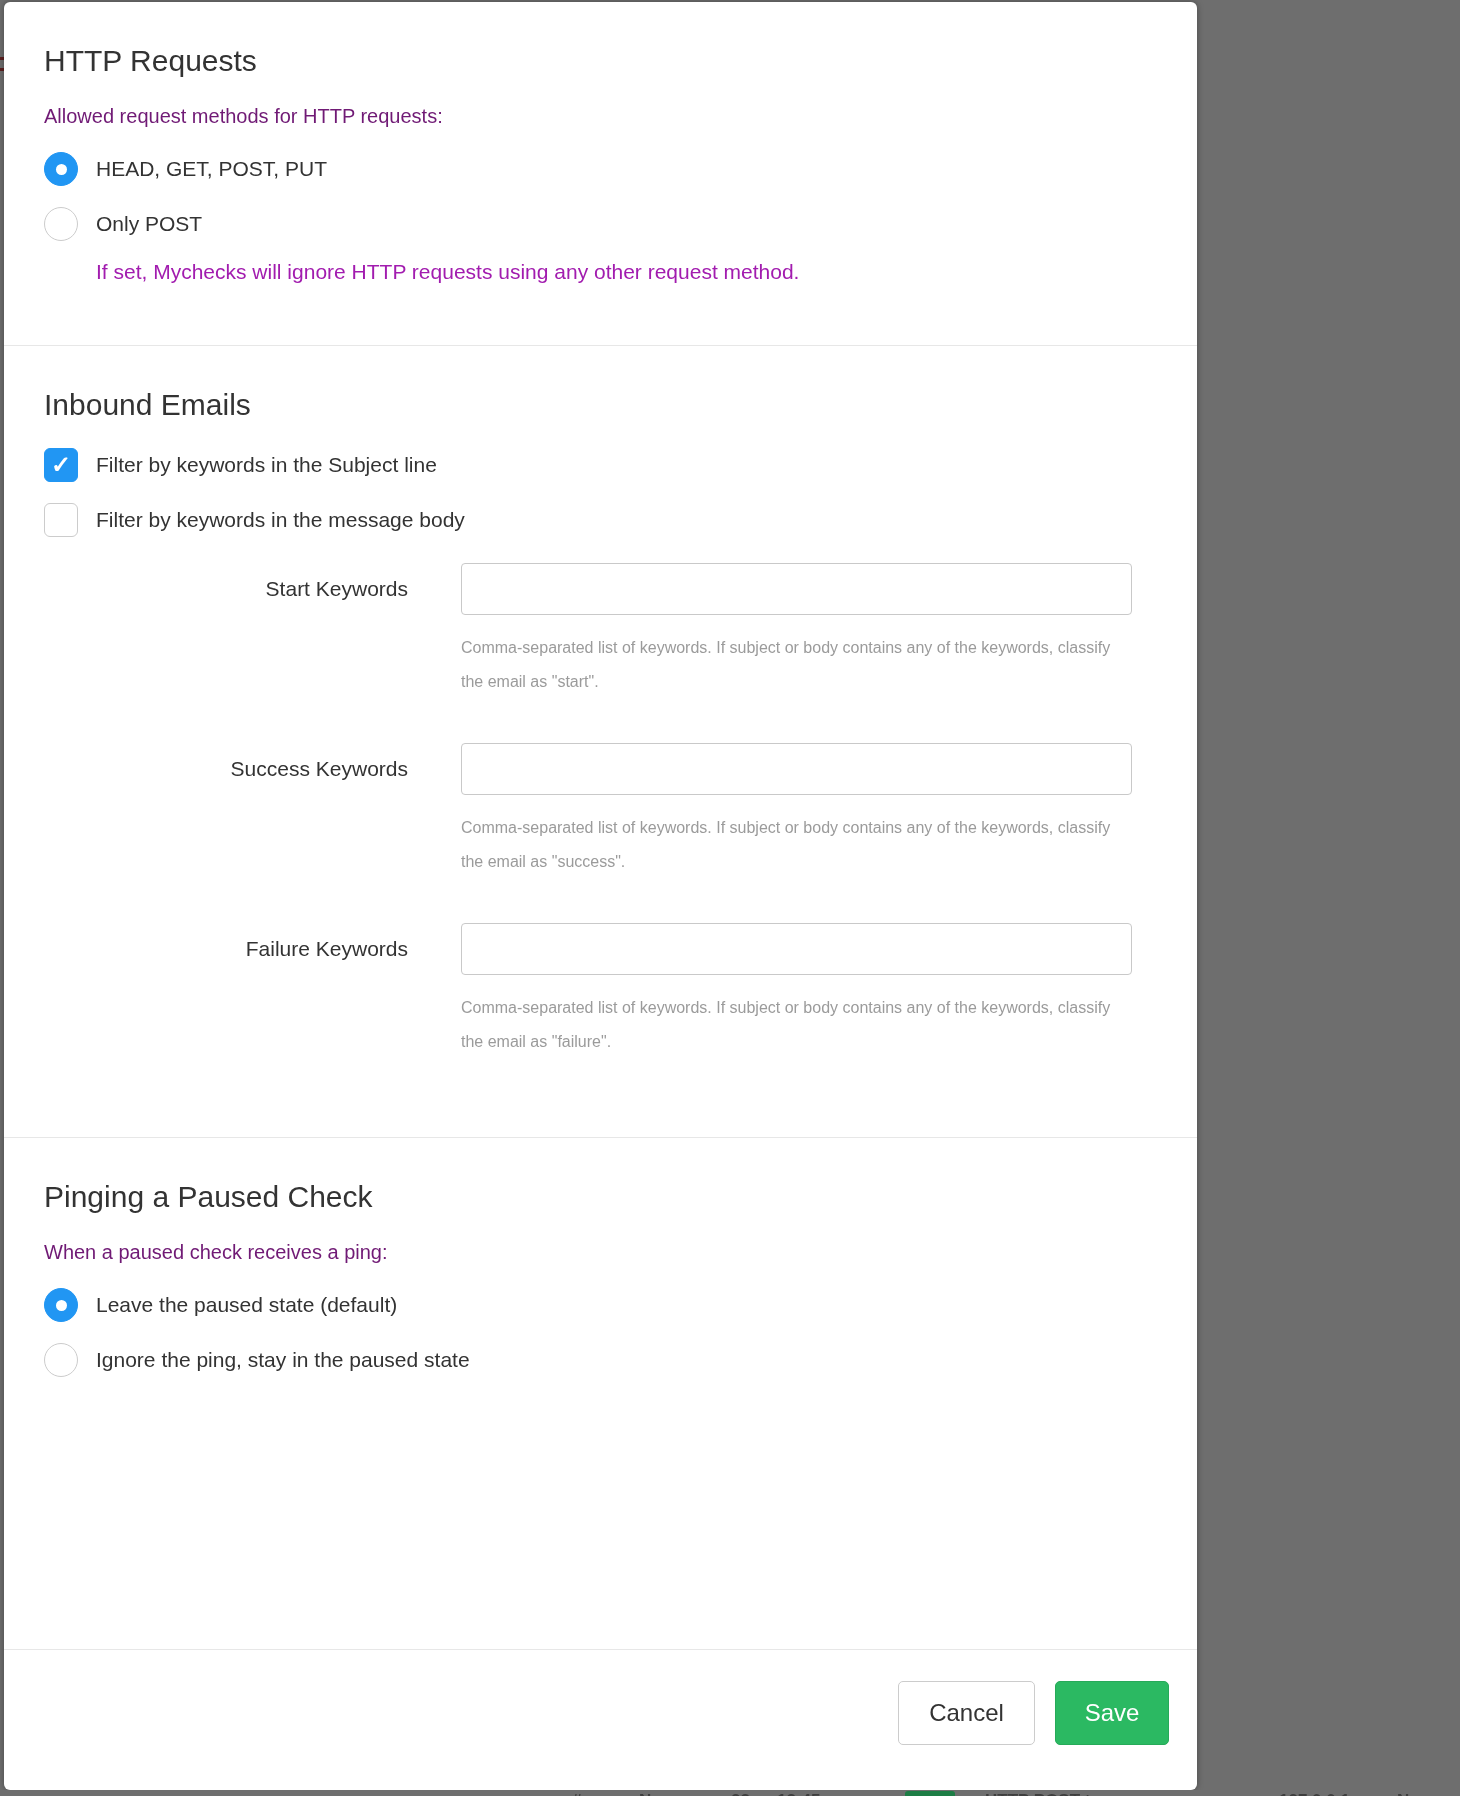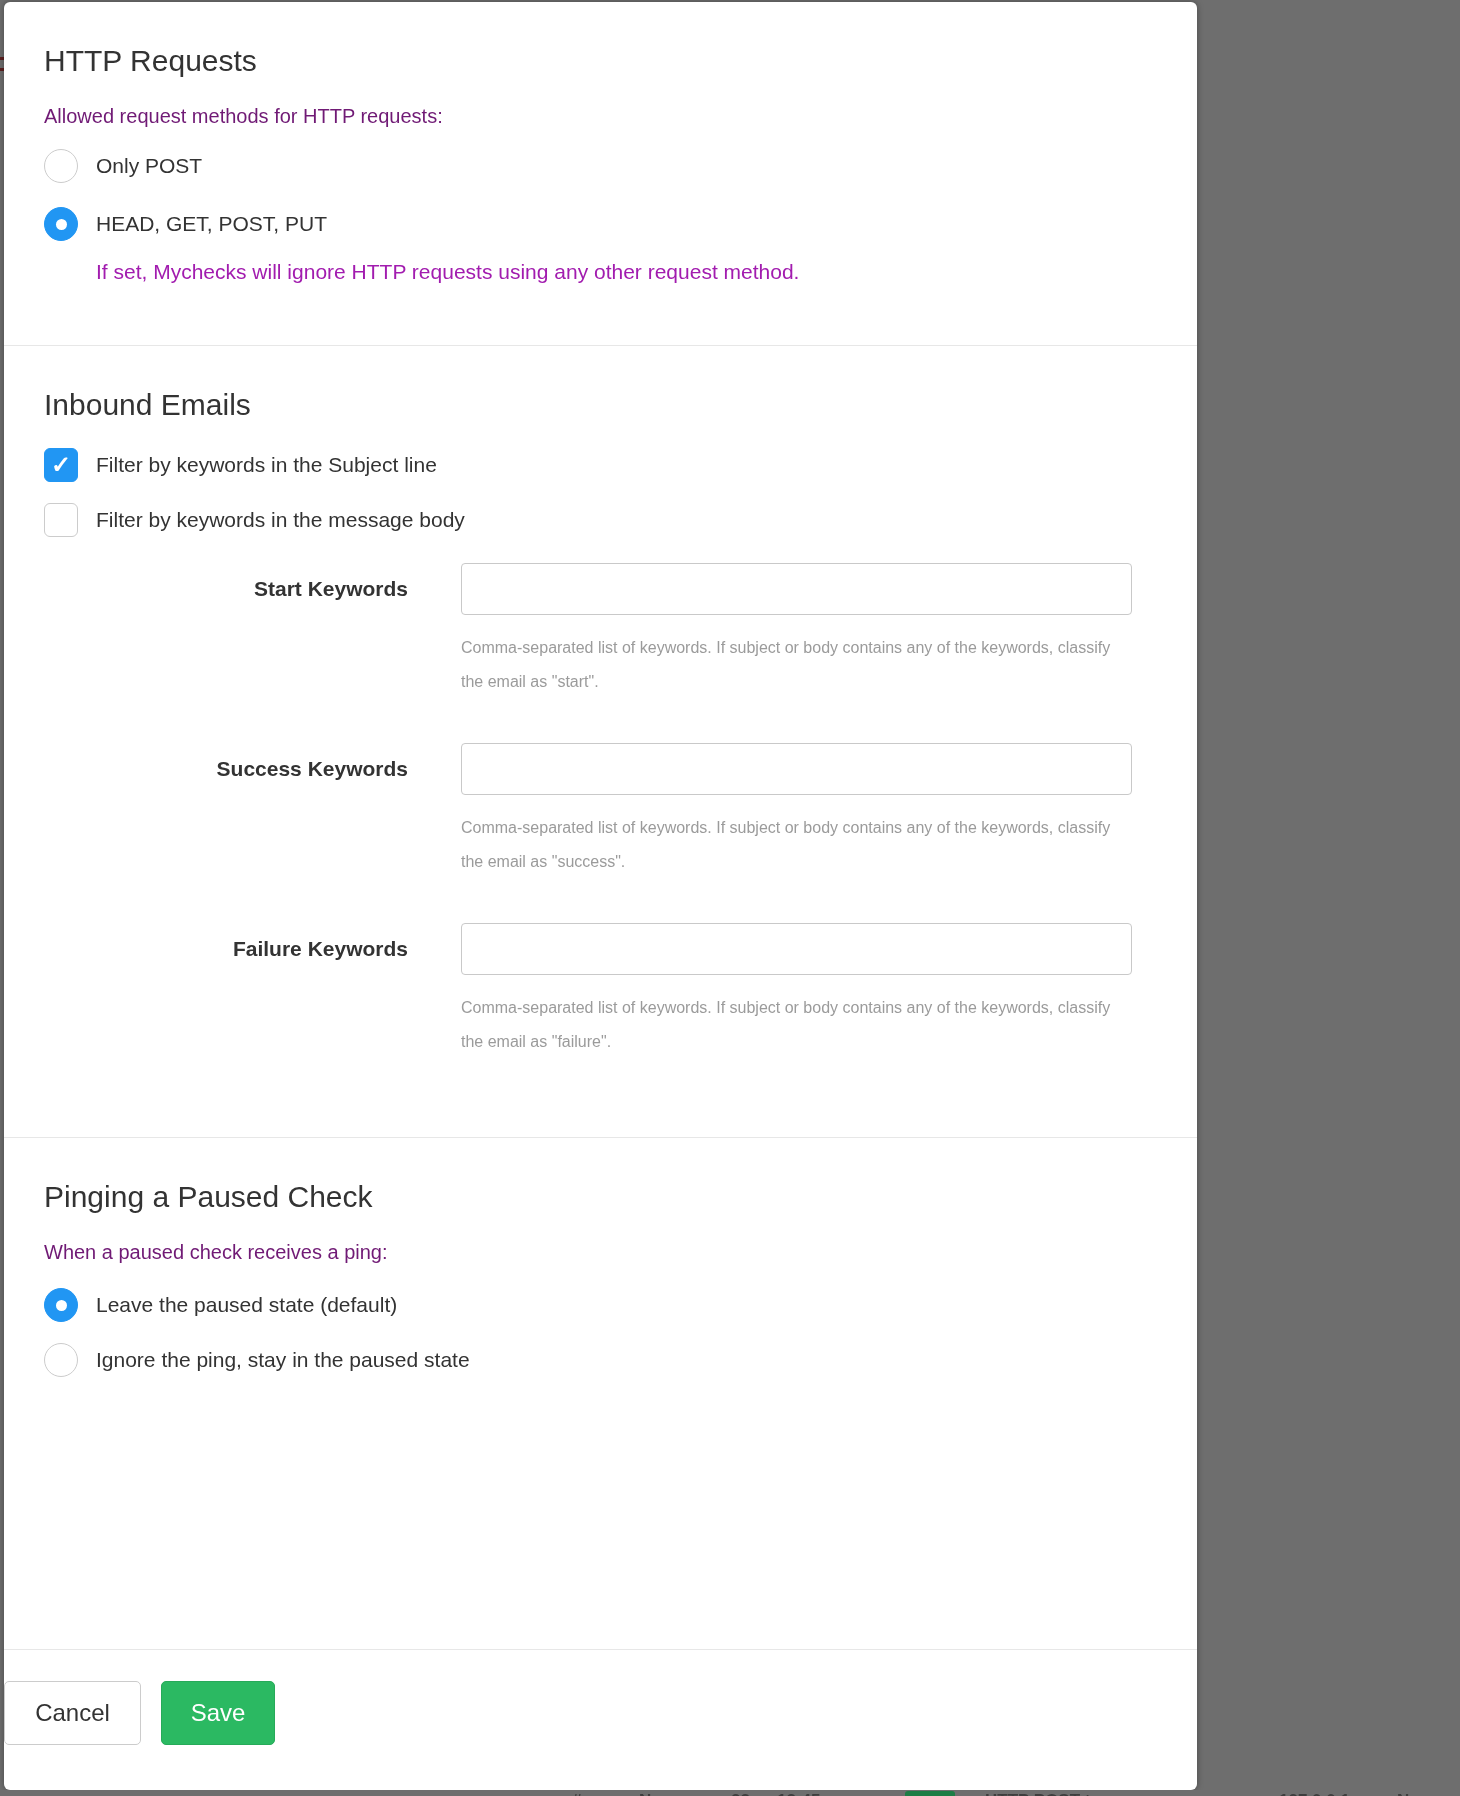--- a/index.html
+++ b/index.html
@@ -48,35 +48,35 @@
 
   .sec-http { padding-bottom:60px; }
   .sec-inbound { padding-bottom:78px; }
   .sec-paused { padding-bottom:272px; }
 
   
   .field-row { display:flex; margin-top:44px; }
   .field-row.first { margin-top:26px; }
   .field-label {
     width:364px; flex:0 0 auto; text-align:right; padding-right:0;
-    font-size:21px; font-weight:bold; color:#333;
+    font-size:21px; font-weight:normal; color:#333;
     padding-top:14px;
   }
   .field-main { margin-left:53px; width:671px; }
   .text-input {
     width:671px; height:52px; border:1px solid #c9c9c9; border-radius:4px;
     font-size:20px; padding:0 14px; color:#333; background:#fff; outline:none;
     font-family:"Liberation Sans", sans-serif;
   }
   .field-help { color:#9b9b9b; font-size:16px; line-height:34px; margin-top:16px; }
 
   
   .footer {
     border-top:1px solid #e7e7e7;
-    height:127px; display:flex; align-items:center; 
+    height:127px; display:flex; align-items:center; justify-content:flex-end;
     padding-right:28px; gap:20px;
   }
   .btn { font-family:"Liberation Sans", sans-serif; font-size:24px; border-radius:5px;
          height:64px; display:inline-flex; align-items:center; justify-content:center;
          cursor:pointer; }
   .btn-cancel { background:#fff; border:1px solid #ccc; color:#333; width:137px; }
   .btn-save { background:#2bb962; border:1px solid #27aa59; color:#fff; width:114px; }
 
   
   .bg-strip {
@@ -94,29 +94,29 @@
 
 <div class="edge-artifact" style="top:57px"></div>
 <div class="edge-artifact" style="top:68px"></div>
 
 <div class="modal">
 
   <div class="section sec-http">
     <h2 class="sec-title">HTTP Requests</h2>
     <p class="intro">Allowed request methods for HTTP requests:</p>
 
-    <div class="opt-row" style="margin-top:21px">
-      <span class="radio unchecked"></span>
-      <span class="opt-label">Only POST</span>
-    </div>
     <div class="opt-row">
       <span class="radio checked">
           <span class="dot"></span>
         </span>
       <span class="opt-label">HEAD, GET, POST, PUT</span>
+    </div>
+    <div class="opt-row" style="margin-top:21px">
+      <span class="radio unchecked"></span>
+      <span class="opt-label">Only POST</span>
     </div>
     <p class="help-muted">If set, Mychecks will ignore HTTP requests using any other request method.</p>
   </div>
 
   <div class="section sec-inbound">
     <h2 class="sec-title">Inbound Emails</h2>
 
     <div class="opt-row">
       <span class="check checked">
           <span class="tick">✓</span>

